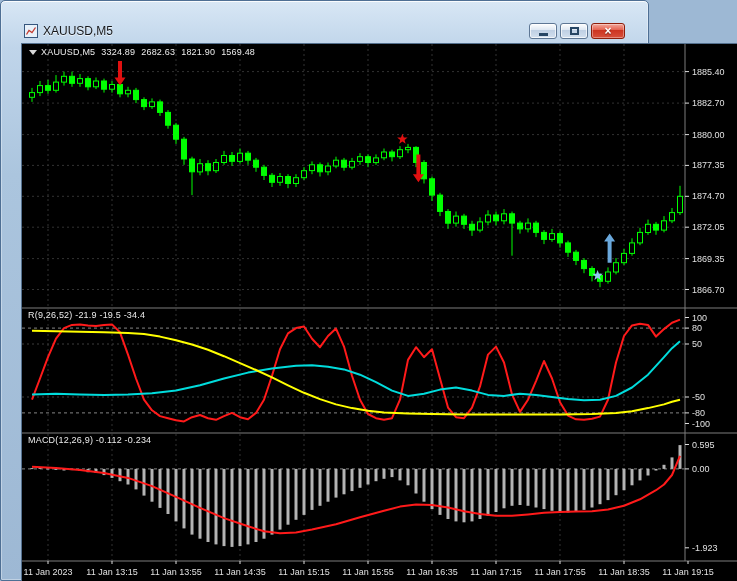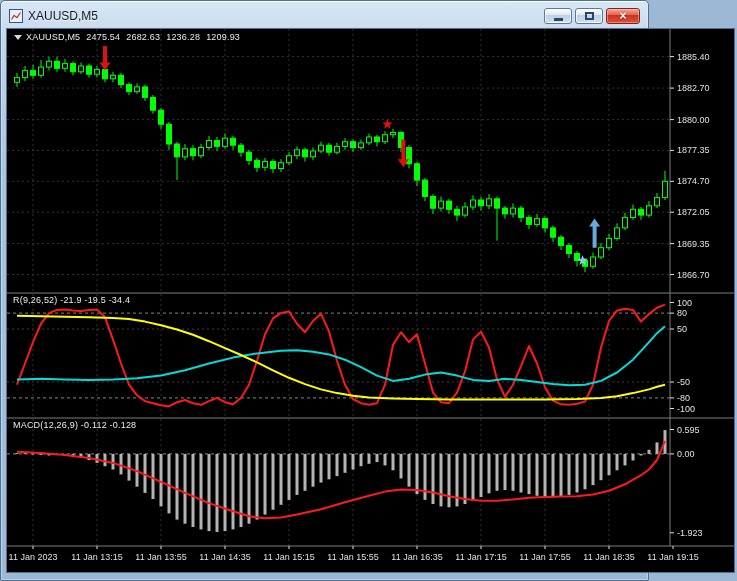--- a/index.html
+++ b/index.html
@@ -1,20 +1,20 @@
 <!DOCTYPE html>
 <html><head>
 <meta charset="utf-8">
 <style>
   *{margin:0;padding:0;box-sizing:border-box}
   html,body{width:737px;height:581px;overflow:hidden;background:#9db8d4;
     font-family:"Liberation Sans",sans-serif;}
   .window{position:relative;width:649px;height:581px;
     background:linear-gradient(180deg,#d8e7f5 0%,#c0d5ea 8%,#abc5de 30%,#9db8d4 100%);
-    border:1px solid #4e6f94;border-radius:5px 5px 2px 2px;padding:5px;
+    border:1px solid #4e6f94;border-radius:5px 5px 2px 2px;padding:20px;
     box-shadow:inset 0 1px 0 rgba(255,255,255,.8), inset 0 0 0 1px rgba(255,255,255,.35);}
   .titlebar{height:22px;display:flex;align-items:center;padding:0 3px 2px 3px;}
   .app-icon{display:inline-flex;width:14px;height:14px;margin-right:5px}
   .title-text{font-size:12px;color:#14161a;text-shadow:0 1px 0 rgba(255,255,255,.7);white-space:nowrap}
   .win-controls{margin-left:auto;display:flex;gap:3px;align-items:center}
   .wbtn{display:flex;align-items:center;justify-content:center;width:28px;height:16px;
     border:1px solid #5e7795;border-radius:3px;
     background:linear-gradient(180deg,#fefefe,#dce6f2 45%,#bfd0e4 46%,#d3e0ef);
     box-shadow:inset 0 0 0 1px rgba(255,255,255,.7);}
   .g-min{display:block;width:9px;height:3px;background:#274664;margin-top:7px}
@@ -421,22 +421,22 @@
           <polygon points="380.4,89.7 381.8,93.4 385.6,93.5 382.6,95.9 383.6,99.7 380.4,97.5 377.2,99.7 378.2,95.9 375.2,93.5 379.0,93.4" fill="#e01010"></polygon>
           <path d="M394.4,110.4 L398.4,110.4 L398.4,130.3 L401.9,130.3 L396.4,138.3 L390.9,130.3 L394.4,130.3 Z" fill="#e01010"></path>
           <polygon points="575.6,226.0 577.0,229.7 580.8,229.8 577.8,232.3 578.8,236.0 575.6,233.8 572.4,236.0 573.4,232.3 570.4,229.8 574.2,229.7" fill="#8fc6ee"></polygon>
           <path d="M585.6,218.7 L589.6,218.7 L589.6,197.6 L593.1,197.6 L587.6,189.6 L582.1,197.6 L585.6,197.6 Z" fill="#6aa8dc"></path>
         </g>
       </svg>
 
     <div class="ov chart-header">
       <span class="hdr-tri"></span>
       <span class="val">XAUUSD,M5</span>
-      <span class="val">2475.54</span>
+      <span class="val">3324.89</span>
       <span class="val">2682.63</span>
-      <span class="val">1236.28</span>
-      <span class="val">1209.93</span>
+      <span class="val">1821.90</span>
+      <span class="val">1569.48</span>
     </div>
 
     <div class="ov ind-label" style="top:266px">R(9,26,52) -21.9 -19.5 -34.4</div>
-    <div class="ov ind-label" style="top:391px">MACD(12,26,9) -0.112 -0.128</div>
+    <div class="ov ind-label" style="top:391px">MACD(12,26,9) -0.112 -0.234</div>
   </div>
 </div>
 
 </body></html>

